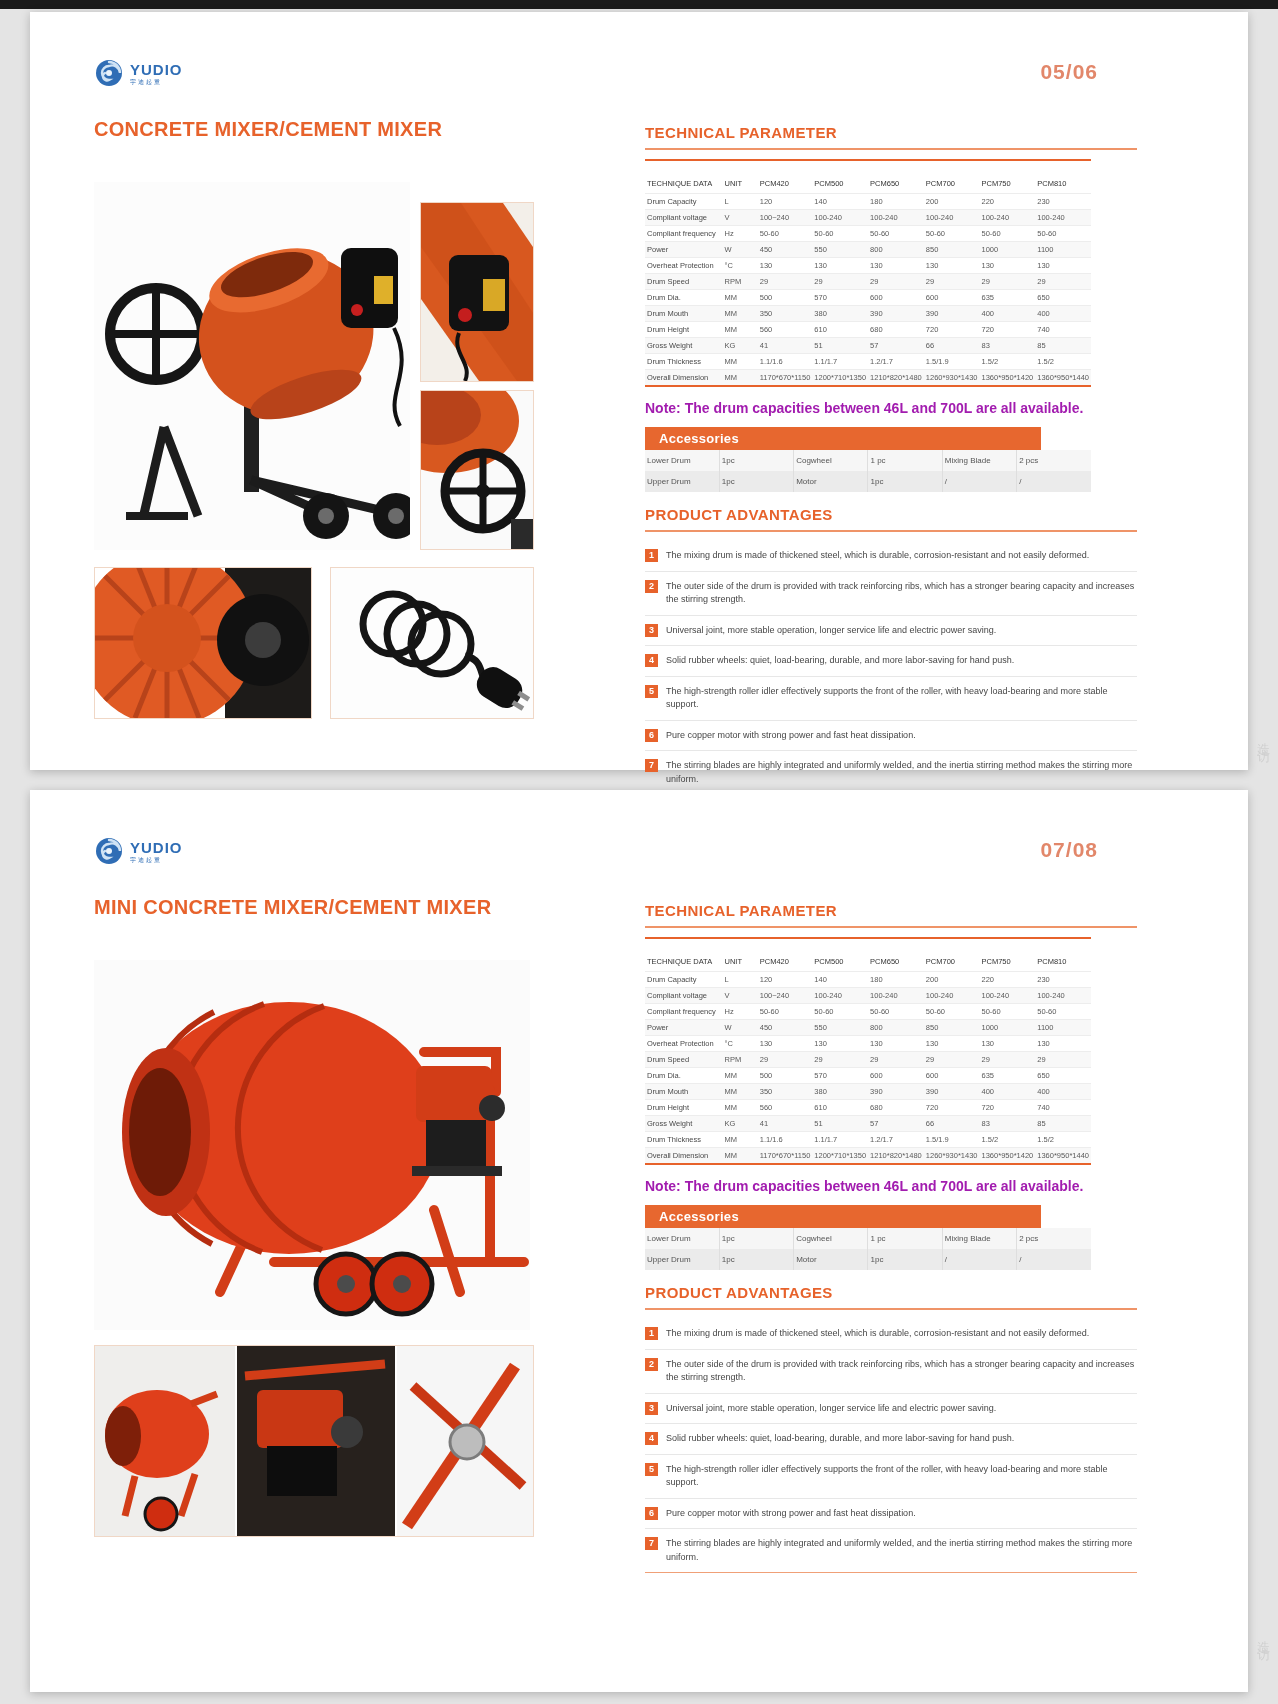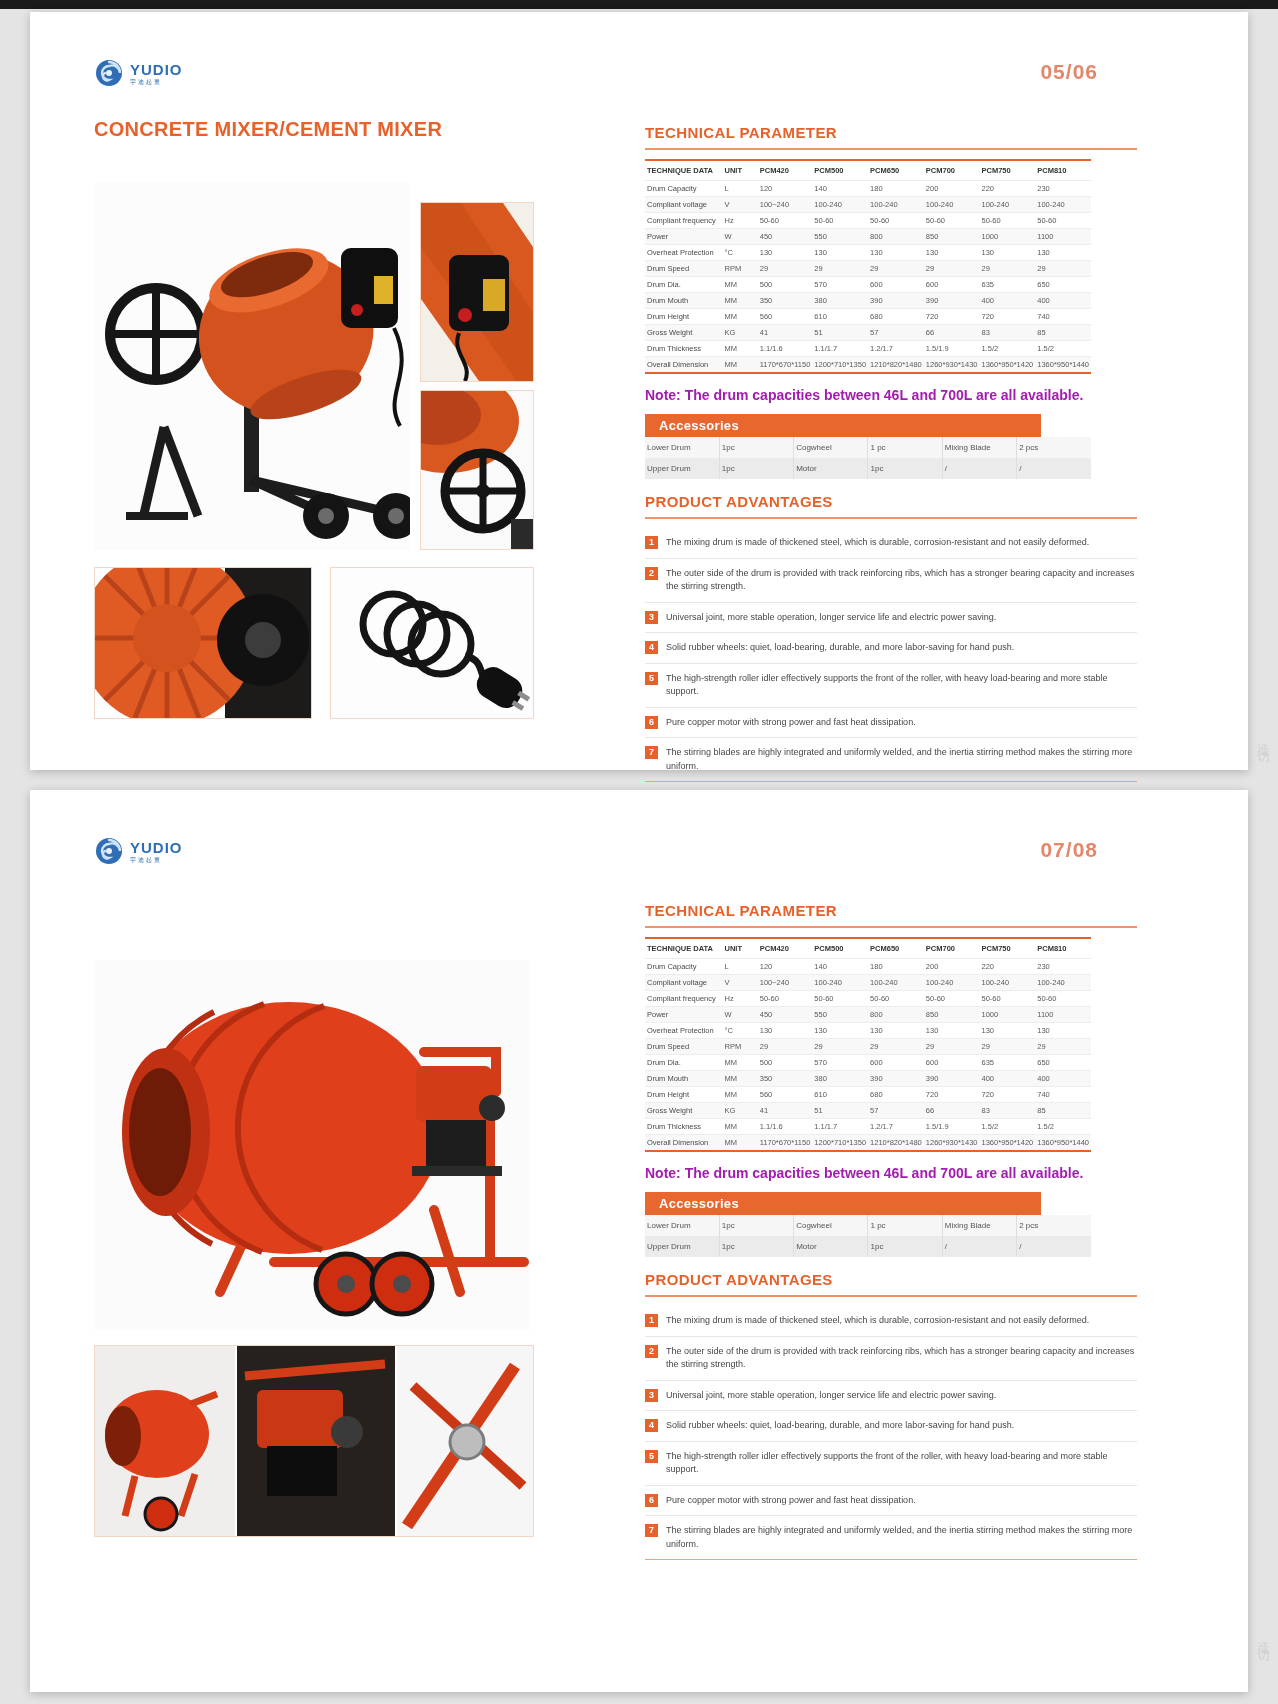--- a/index.html
+++ b/index.html
@@ -29,21 +29,21 @@
 
   
   .right-col{position:absolute;left:615px;top:112px;width:492px;}
   .sec-head{margin:0;font-size:15px;font-weight:bold;color:#e7622b;letter-spacing:.4px;}
   .sec-rule{height:2px;background:#ef9468;margin:7px 0 9px 0;width:492px;}
 
   table.tech{width:446px;border-collapse:collapse;border-top:2px solid #e7622b;border-bottom:2px solid #e7622b;}
   table.tech th, table.tech td{
     font-size:7.5px;padding:3px 2px;text-align:left;border-top:1px solid #ededed;
   }
-  table.tech thead th{font-weight:bold;color:#333;border-top:none;padding-top:5px;padding-bottom:5px;}
+  table.tech thead th{font-weight:normal;color:#333;border-top:none;padding-top:18px;padding-bottom:5px;}
   table.tech td{color:#5a5a5a;font-weight:normal;}
   table.tech td:first-child{color:#4a4a4a;}
   table.tech tbody tr:nth-child(even){background:#f8f8f8;}
   table.tech th:nth-child(1),table.tech td:nth-child(1){width:88px;}
   table.tech th:nth-child(2),table.tech td:nth-child(2){width:38px;}
 
   .note{margin:13px 0 11px 0;font-size:14px;font-weight:bold;color:#a21caf;}
 
   .acc-bar{box-sizing:border-box;width:396px;background:#e7672f;color:#fff;font-weight:bold;
     font-size:13px;padding:4px 14px;letter-spacing:.3px;}
@@ -390,20 +390,21 @@
       <circle cx="15" cy="15" r="13" fill="#2f6db5"></circle>
       <path d="M15 4 A11 11 0 0 1 26 15 A8 8 0 0 0 15 8 A7 7 0 0 0 8 15 A7 7 0 0 0 15 22 A4 4 0 0 1 11 15" fill="none" stroke="#cfe3f5" stroke-width="2.4" stroke-linecap="round"></path>
       <circle cx="15" cy="15" r="3" fill="#eaf3fb"></circle>
     </svg>
     <div class="logo-words">
       <span class="logo-main">YUDIO</span>
       <span class="logo-sub">宇迪起重</span>
     </div>
   </div>
   <div class="pageno">07/08</div>
+  <h1 class="title">MINI CONCRETE MIXER/CEMENT MIXER</h1>
 
   <div class="photo" style="left:64px;top:170px;width:436px;height:370px;">
     <svg viewBox="0 0 436 370">
       <rect width="436" height="370" fill="#fbfbfb"></rect>
       <path d="M330 92 L402 92 L402 132" stroke="#d23d17" stroke-width="10" fill="none" stroke-linecap="round"></path>
       <path d="M396 130 L396 300 M180 302 L430 302" stroke="#d23d17" stroke-width="10" stroke-linecap="round"></path>
       <path d="M150 280 L126 332 M340 250 L366 332" stroke="#d23d17" stroke-width="10" stroke-linecap="round"></path>
       <ellipse cx="195" cy="168" rx="152" ry="126" fill="#df3f1b"></ellipse>
       <path d="M120 52 A130 130 0 0 0 118 284" stroke="#b52d10" stroke-width="6" fill="none"></path>
       <path d="M170 44 A132 132 0 0 0 168 292" stroke="#b52d10" stroke-width="6" fill="none"></path>

